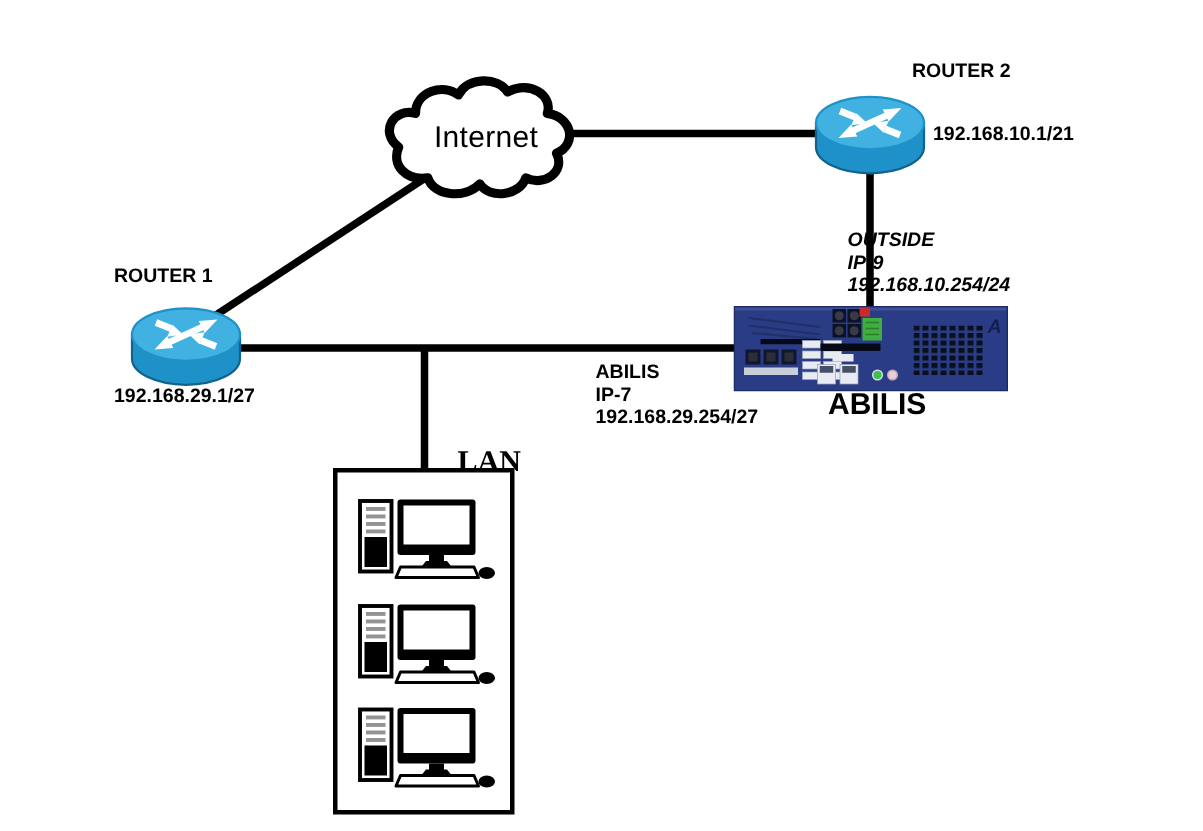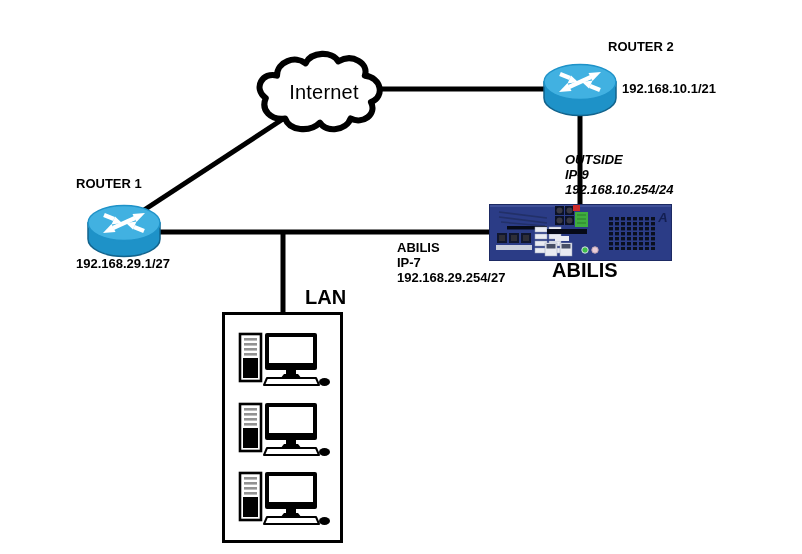--- a/index.html
+++ b/index.html
@@ -208,15 +208,15 @@
     <div>192.168.10.254/24</div>
   </div>
 
   <div class="label" style="left:397px;top:240px;">
     <div>ABILIS</div>
     <div>IP-7</div>
     <div>192.168.29.254/27</div>
   </div>
 
   <div class="label big" style="left:552px;top:263px;">ABILIS</div>
-  <div class="label big" style="left:305px;top:290px;">LAN</div>
+  <div class="label big" style="left:305px;top:301px;font-family:Liberation Serif, serif;">LAN</div>
 
 </div>
 
 </body></html>

